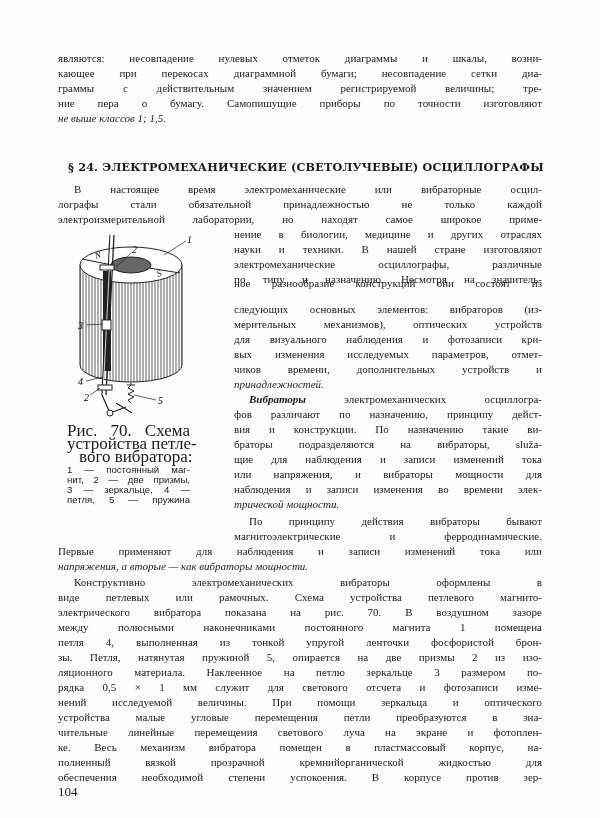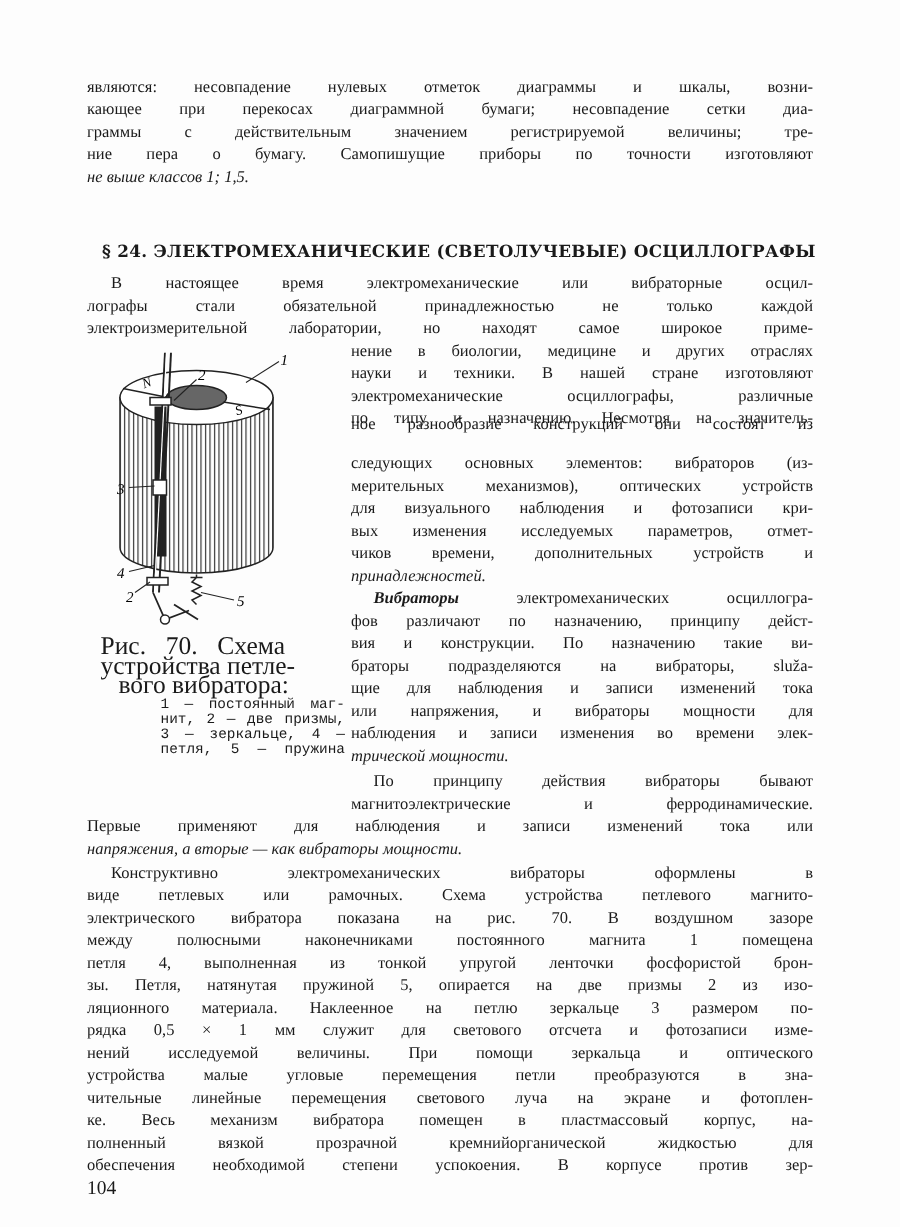--- a/index.html
+++ b/index.html
@@ -9,21 +9,21 @@
   .ln { position:absolute; left:0; height:15px; font-size:11px; line-height:15px;
         white-space:nowrap; text-align:justify; text-align-last:justify; }
   .full { width:484px; }
   .last { text-align-last:left;font-style:italic; }
   .heading { position:absolute; left:10px; top:110px; font-family:"DejaVu Serif", serif;
              font-weight:bold; font-size:11.2px; letter-spacing:0.2px; white-space:nowrap; }
   .fig { position:absolute; left:18px; top:185px; width:130px; height:180px; }
   .cap { position:absolute; font-size:17px; line-height:12.5px; white-space:nowrap;
          text-align:justify; text-align-last:justify; }
   .capsm { position:absolute; font-size:9.6px; line-height:10px; white-space:nowrap;
-           font-family:Liberation Mono, monospace; text-align:justify; text-align-last:justify;margin-left:40px; }
+           font-family:Liberation Sans, sans-serif; text-align:justify; text-align-last:justify; }
   .pageno { position:absolute; left:0; top:734px; font-size:13px; }
   i { font-style:italic;font-weight:bold; }
 </style>
 </head>
 <body>
 
 <div class="page">
 
   <div class="ln full" style="top:1px">являются: несовпадение нулевых отметок диаграммы и шкалы, возни-</div>
   <div class="ln full" style="top:16px">кающее при перекосах диаграммной бумаги; несовпадение сетки диа-</div>

